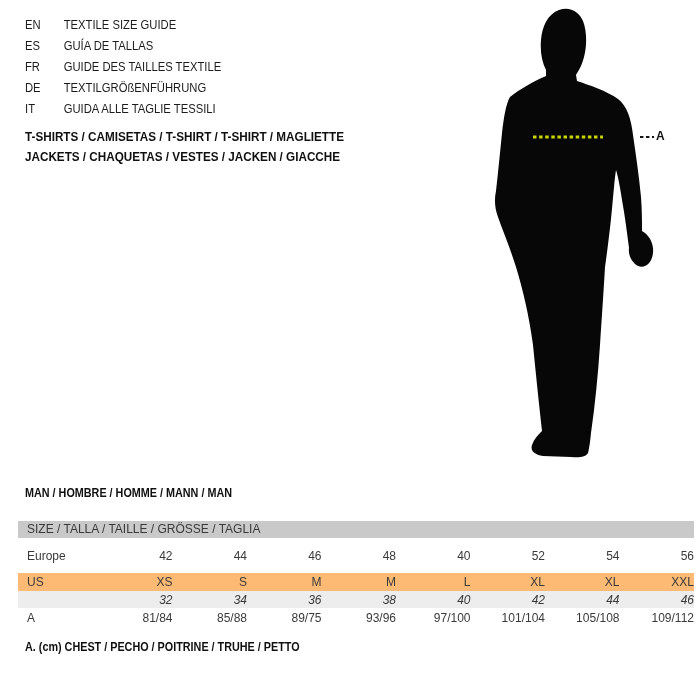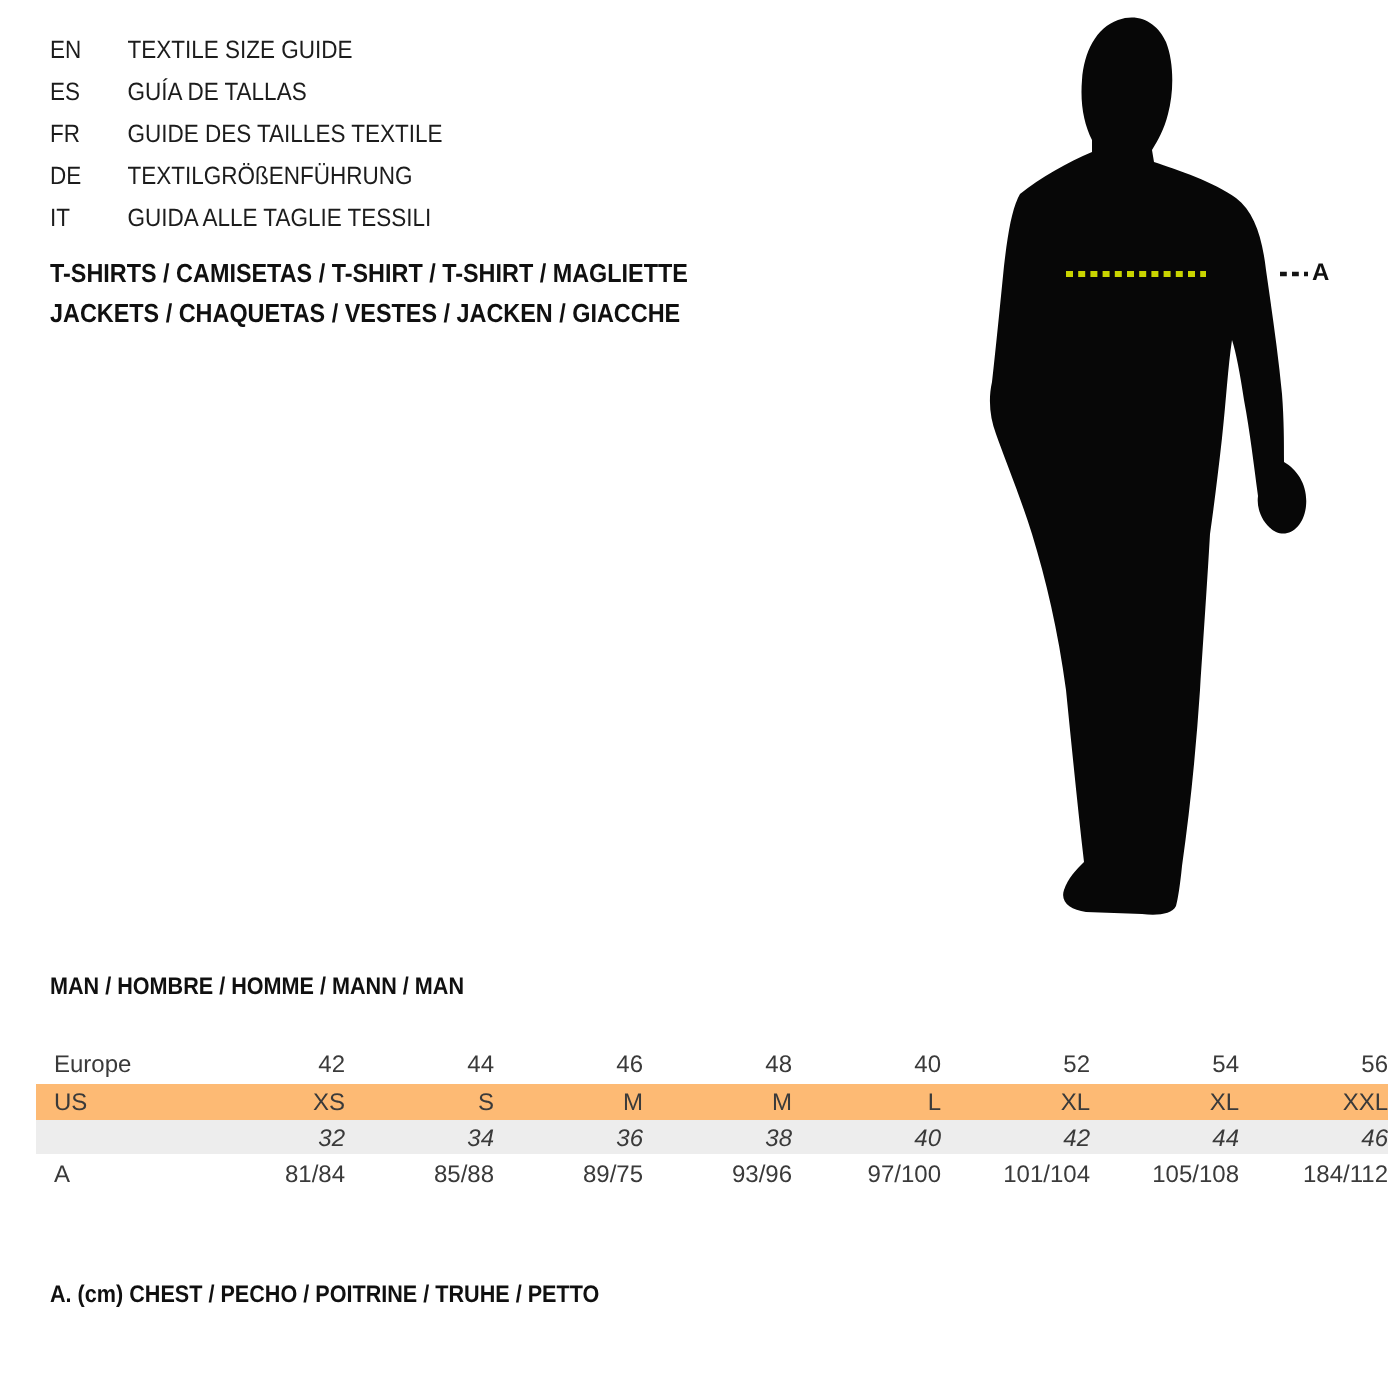--- a/index.html
+++ b/index.html
@@ -25,21 +25,21 @@
 
   
   .section-title { position:absolute; left:25px; top:486px; font-size:12px; font-weight:700; color:#101010; }
 
   
   .size-table { position:absolute; left:18px; top:521px; width:676px; font-size:12px; color:#3a3a3a; }
   .thead { height:17px; line-height:17px; padding-left:9px; white-space:nowrap; }
   .trow { display:grid; grid-template-columns:80px repeat(8, 1fr); align-items:center; }
   .trow .tcell { text-align:right; }
   .trow .tlabel { text-align:left; padding-left:9px; }
-  .r0 { height:21px; }
+  .r0 { height:35px; }
   .r1 { height:18px; }
   .r2 { height:17px; }
   .r3 { height:20px; }
 
   
   .footnote { position:absolute; left:25px; top:640px; font-size:12px; font-weight:700; color:#101010; }
 </style>
 </head>
 <body>
 
@@ -108,20 +108,21 @@
          Z" fill="#070707"></path>
     <line x1="75" y1="133" x2="145" y2="133" stroke-width="3" stroke-dasharray="3.5 2.6" stroke="#c9d400"></line>
     <line x1="182" y1="133" x2="196" y2="133" stroke-width="2.2" stroke-dasharray="3.4 2.6" stroke="#141414"></line>
   </svg>
 </div>
 <span class="marker-a">A</span>
 
 <div class="section-title condensed">MAN / HOMBRE / HOMME / MANN / MAN</div>
 
 <div class="size-table">
+  <div class="thead" style="background:#c9c9c9;">SIZE / TALLA / TAILLE / GRÖSSE / TAGLIA</div>
 
   <div class="trow r0">
     <div class="tcell tlabel">Europe</div>
     <div class="tcell">42</div>
     <div class="tcell">44</div>
     <div class="tcell">46</div>
     <div class="tcell">48</div>
     <div class="tcell">40</div>
     <div class="tcell">52</div>
     <div class="tcell">54</div>
@@ -154,17 +155,17 @@
 
   <div class="trow r3">
     <div class="tcell tlabel">A</div>
     <div class="tcell">81/84</div>
     <div class="tcell">85/88</div>
     <div class="tcell">89/75</div>
     <div class="tcell">93/96</div>
     <div class="tcell">97/100</div>
     <div class="tcell">101/104</div>
     <div class="tcell">105/108</div>
-    <div class="tcell">184/112</div>
+    <div class="tcell">109/112</div>
   </div>
 </div>
 
 <div class="footnote condensed">A. (cm) CHEST / PECHO / POITRINE / TRUHE / PETTO</div>
 
 </body></html>

